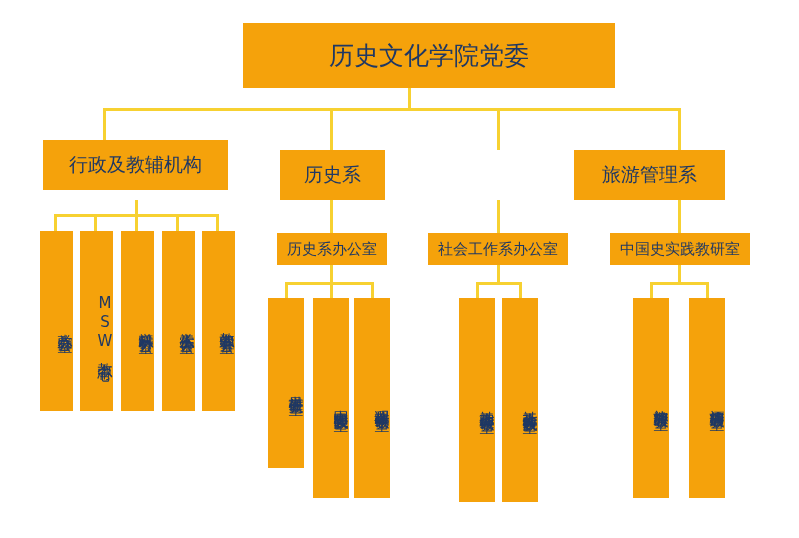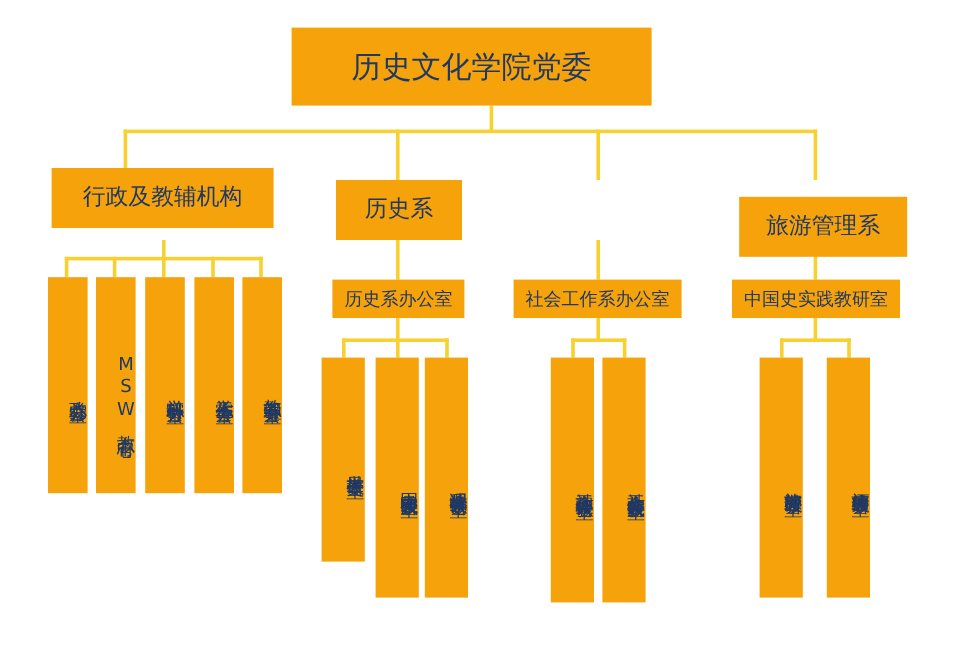--- a/index.html
+++ b/index.html
@@ -83,25 +83,25 @@
   <div class="line" style="left:476px; top:282px; width:46px; height:3px;"></div>
   <div class="line" style="left:476px; top:282px; width:3px; height:16px;"></div>
   <div class="line" style="left:519px; top:282px; width:3px; height:16px;"></div>
 
   <div class="line" style="left:678px; top:200px; width:3px; height:33px;"></div>
   <div class="line" style="left:678px; top:265px; width:3px; height:18px;"></div>
   <div class="line" style="left:650px; top:282px; width:59px; height:3px;"></div>
   <div class="line" style="left:650px; top:282px; width:3px; height:16px;"></div>
   <div class="line" style="left:706px; top:282px; width:3px; height:16px;"></div>
 
-  <div class="box h root" style="left:243px; top:23px; width:300px; height:65px;">历史文化学院党委</div>
+  <div class="box h root" style="left:243px; top:23px; width:372px; height:65px;">历史文化学院党委</div>
 
   <div class="box h level2" style="left:43px; top:140px; width:185px; height:50px;">行政及教辅机构</div>
   <div class="box h level2" style="left:280px; top:150px; width:105px; height:50px;">历史系</div>
-  <div class="box h level2" style="left:616px; top:150px; width:140px; height:50px;margin-top:14px;">旅游管理系</div>
+  <div class="box h level2" style="left:574px; top:150px; width:151px; height:50px;">旅游管理系</div>
 
   <div class="box h office" style="left:428px; top:233px; width:140px; height:32px;">社会工作系办公室</div>
   <div class="box h office" style="left:277px; top:233px; width:110px; height:32px;">历史系办公室</div>
   <div class="box h office" style="left:610px; top:233px; width:140px; height:32px;">中国史实践教研室</div>
 
   <div class="box v leaf" style="left:40px; top:231px; width:33px; height:180px;">党政办公室</div>
   <div class="box v leaf" style="left:80px; top:231px; width:33px; height:180px;">MSW教育中心</div>
   <div class="box v leaf" style="left:121px; top:231px; width:33px; height:180px;">学科科研办公室</div>
   <div class="box v leaf" style="left:162px; top:231px; width:33px; height:180px;">学生工作办公室</div>
   <div class="box v leaf" style="left:202px; top:231px; width:33px; height:180px;">教学管理办公室</div>

